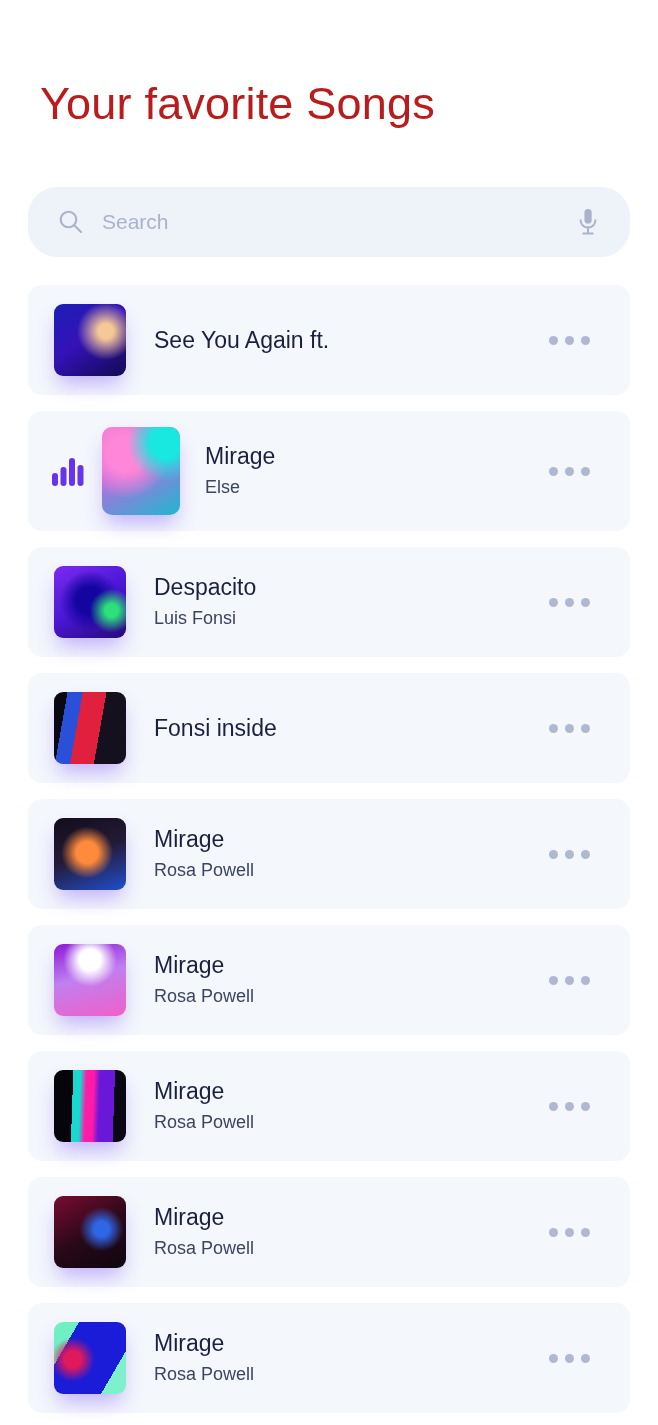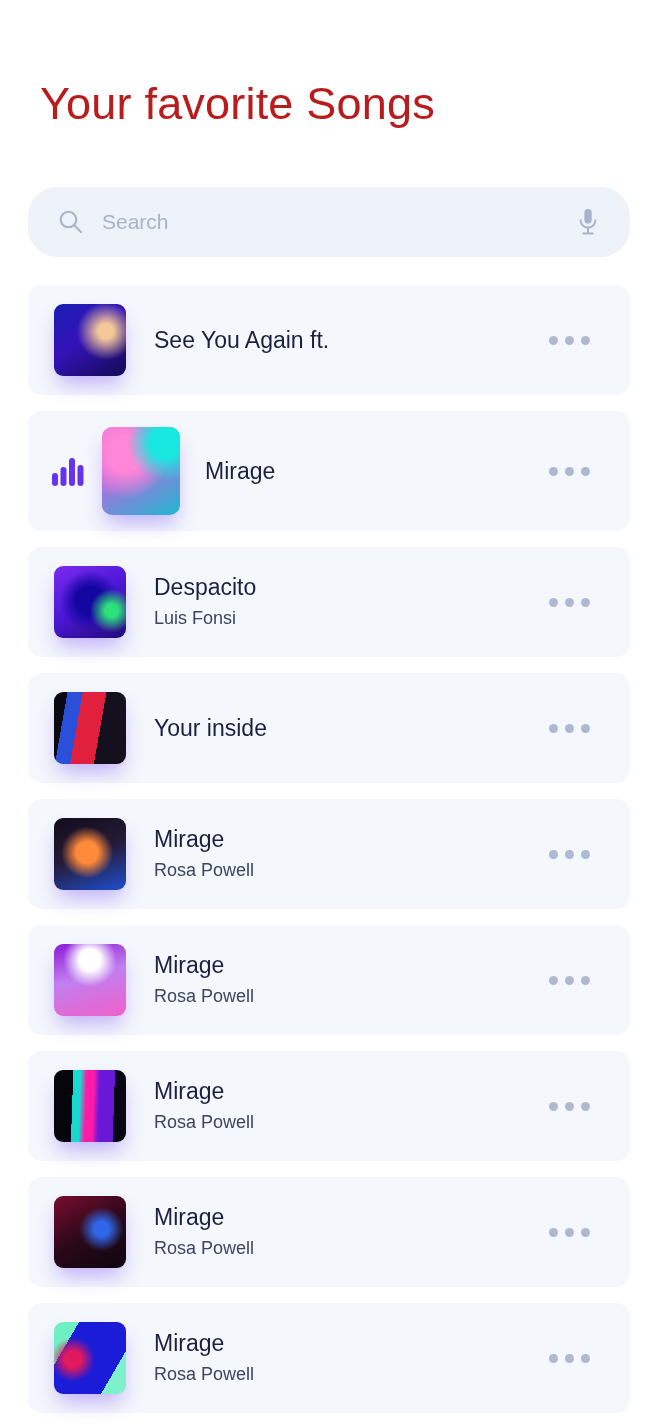--- a/index.html
+++ b/index.html
@@ -130,20 +130,21 @@
           <rect x="17" y="2" width="6" height="28" rx="3" fill="#6633ee"></rect>
           <rect x="25.5" y="9" width="6" height="21" rx="3" fill="#6633ee"></rect>
         </svg>
         <div class="thumb-wrap">
           <div class="thumb">
             <div class="layer" style="background: radial-gradient(circle at 82% 18%, rgb(24, 232, 224) 0px, rgb(24, 232, 224) 16%, rgba(24, 232, 224, 0) 40%), radial-gradient(circle at 30% 30%, rgb(255, 134, 216) 0px, rgb(255, 134, 216) 22%, rgba(255, 134, 216, 0) 55%), linear-gradient(150deg, rgb(240, 122, 212) 0%, rgb(182, 106, 224) 38%, rgb(31, 184, 207) 100%);"></div>
           </div>
         </div>
         <div class="song-text">
           <div class="song-title">Mirage</div>
+          <div class="song-artist">Else</div>
         </div>
         <div class="more-icon">
           <span></span>
           <span></span>
           <span></span>
         </div>
       </div>
       <div class="song-row">
         <div class="thumb-wrap">
           <div class="thumb">
@@ -160,21 +161,21 @@
           <span></span>
         </div>
       </div>
       <div class="song-row">
         <div class="thumb-wrap">
           <div class="thumb">
             <div class="layer" style="background: linear-gradient(100deg, rgb(10, 8, 16) 0px, rgb(10, 8, 16) 16%, rgb(42, 79, 216) 16%, rgb(42, 79, 216) 34%, rgb(224, 32, 60) 34%, rgb(224, 32, 60) 62%, rgb(21, 16, 30) 62%, rgb(21, 16, 30) 100%);"></div>
           </div>
         </div>
         <div class="song-text">
-          <div class="song-title">Your inside</div>
+          <div class="song-title">Fonsi inside</div>
         </div>
         <div class="more-icon">
           <span></span>
           <span></span>
           <span></span>
         </div>
       </div>
       <div class="song-row">
         <div class="thumb-wrap">
           <div class="thumb">

